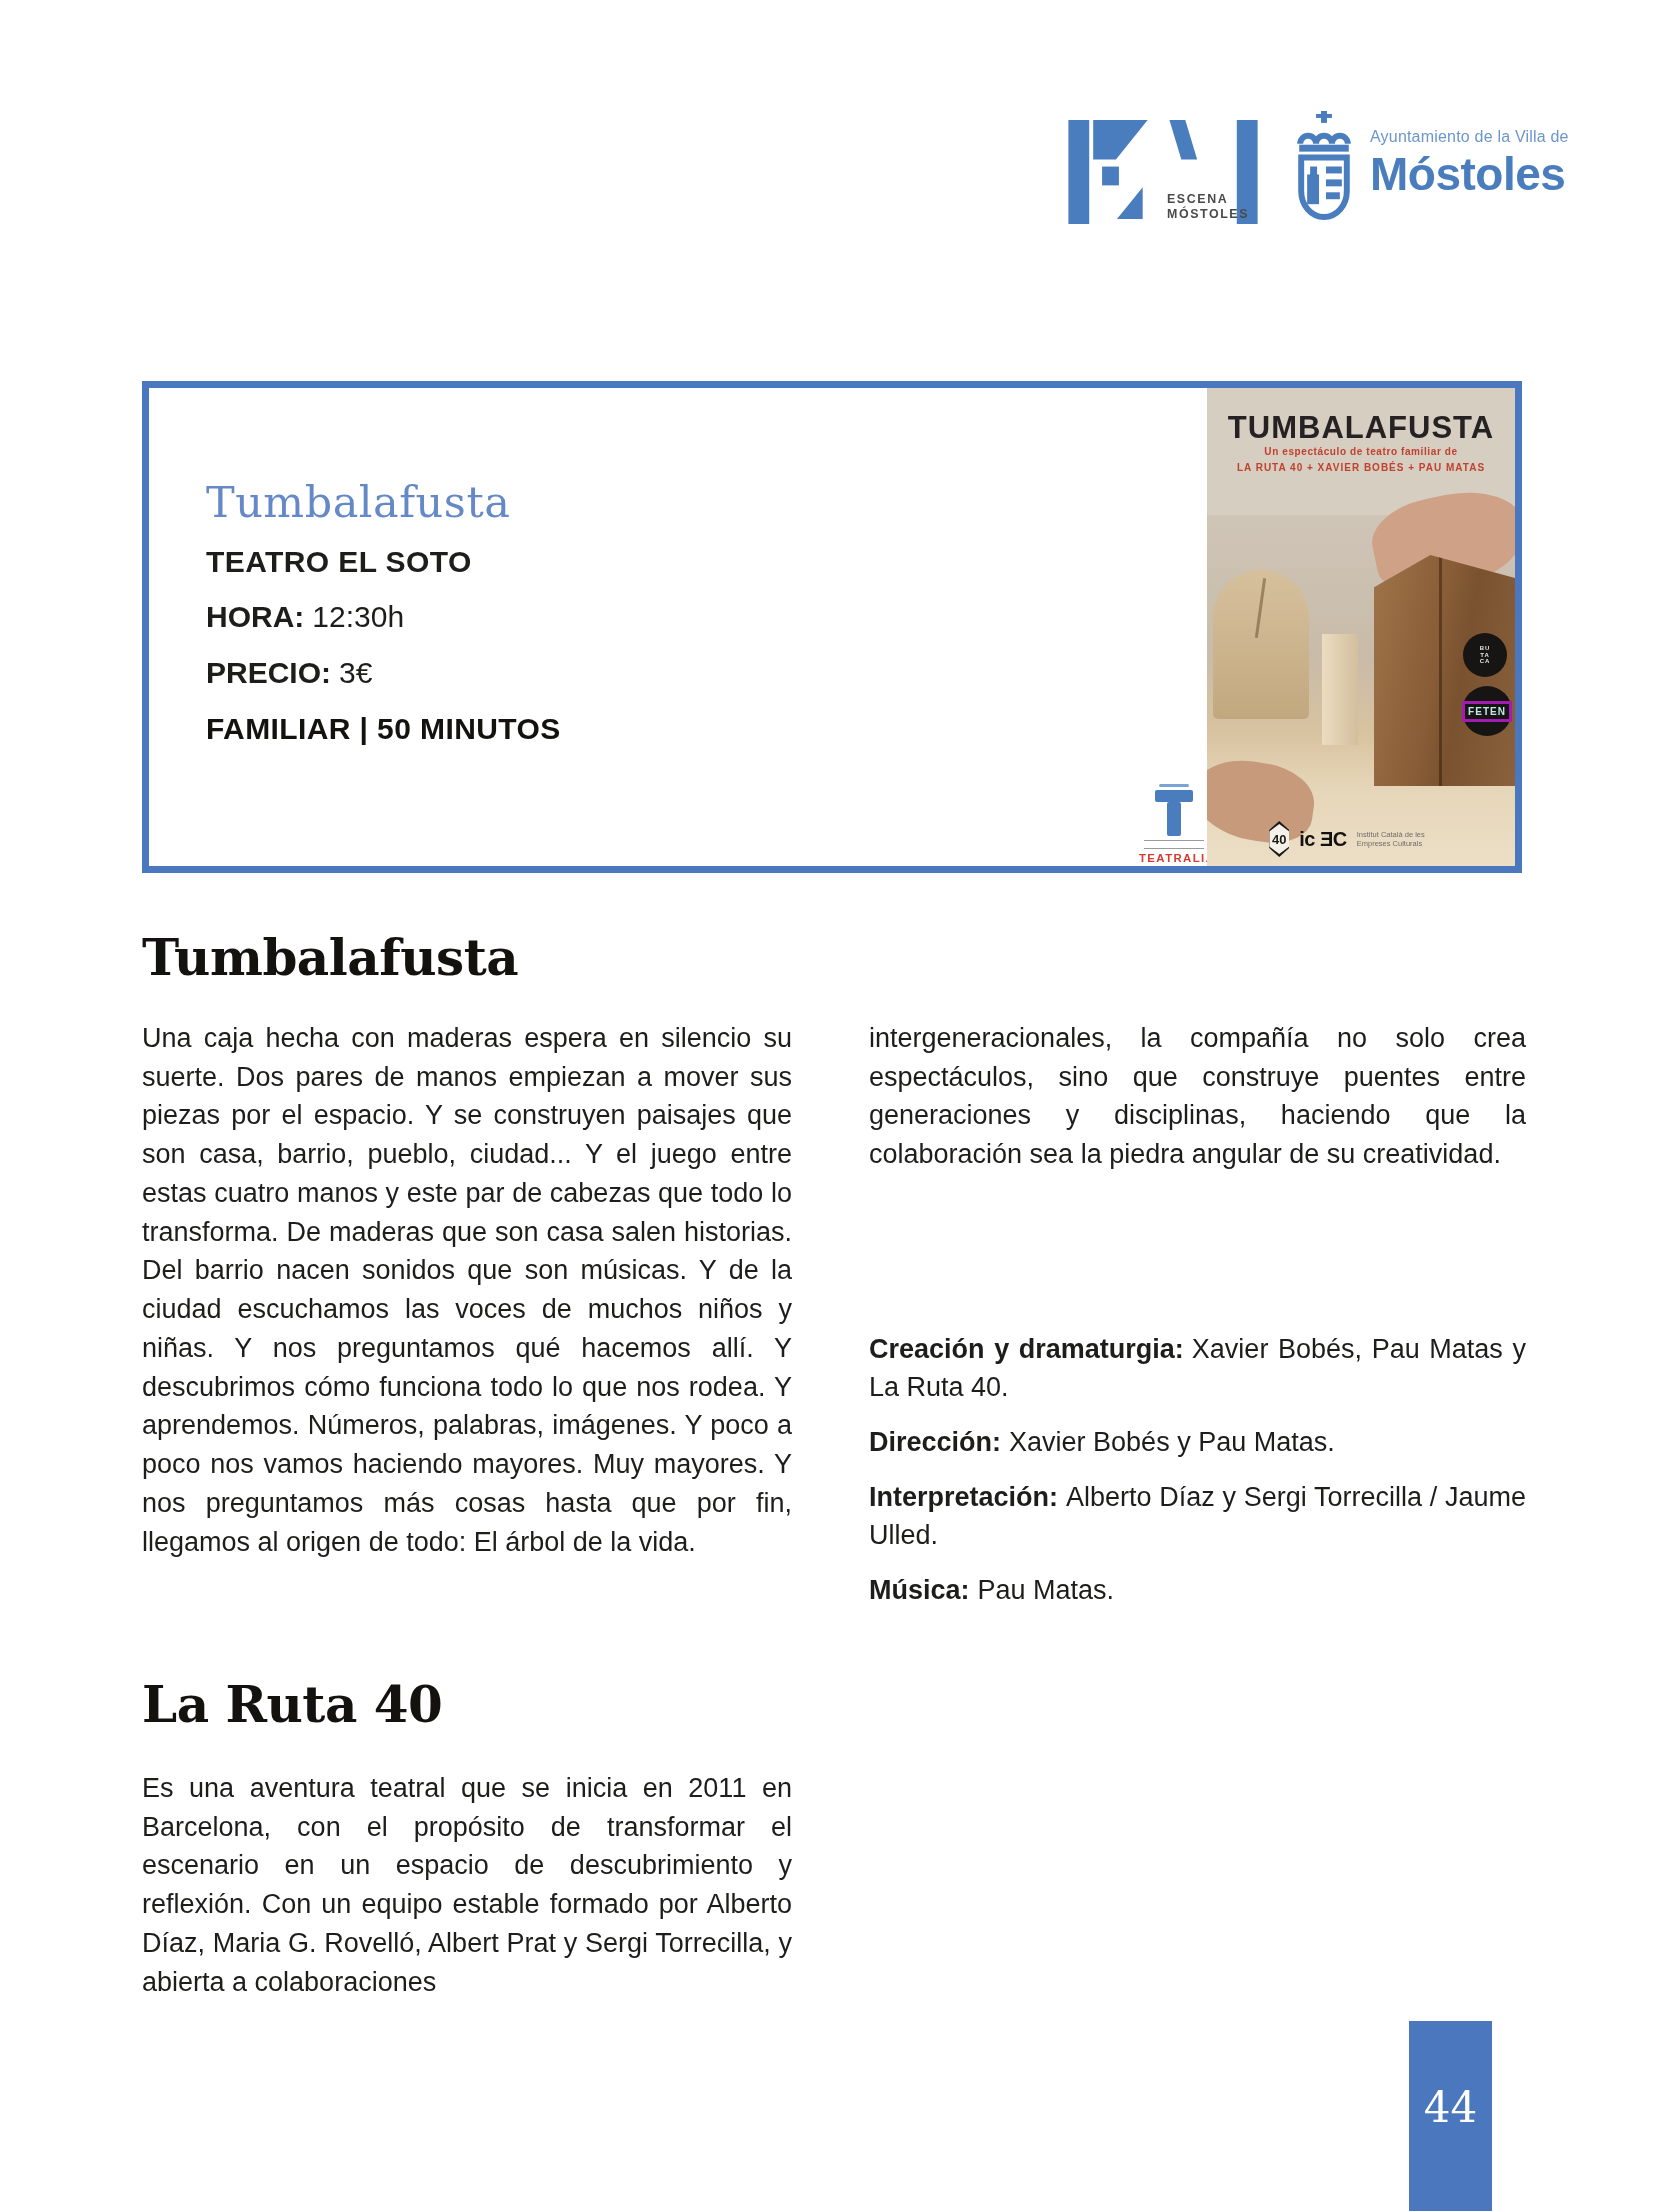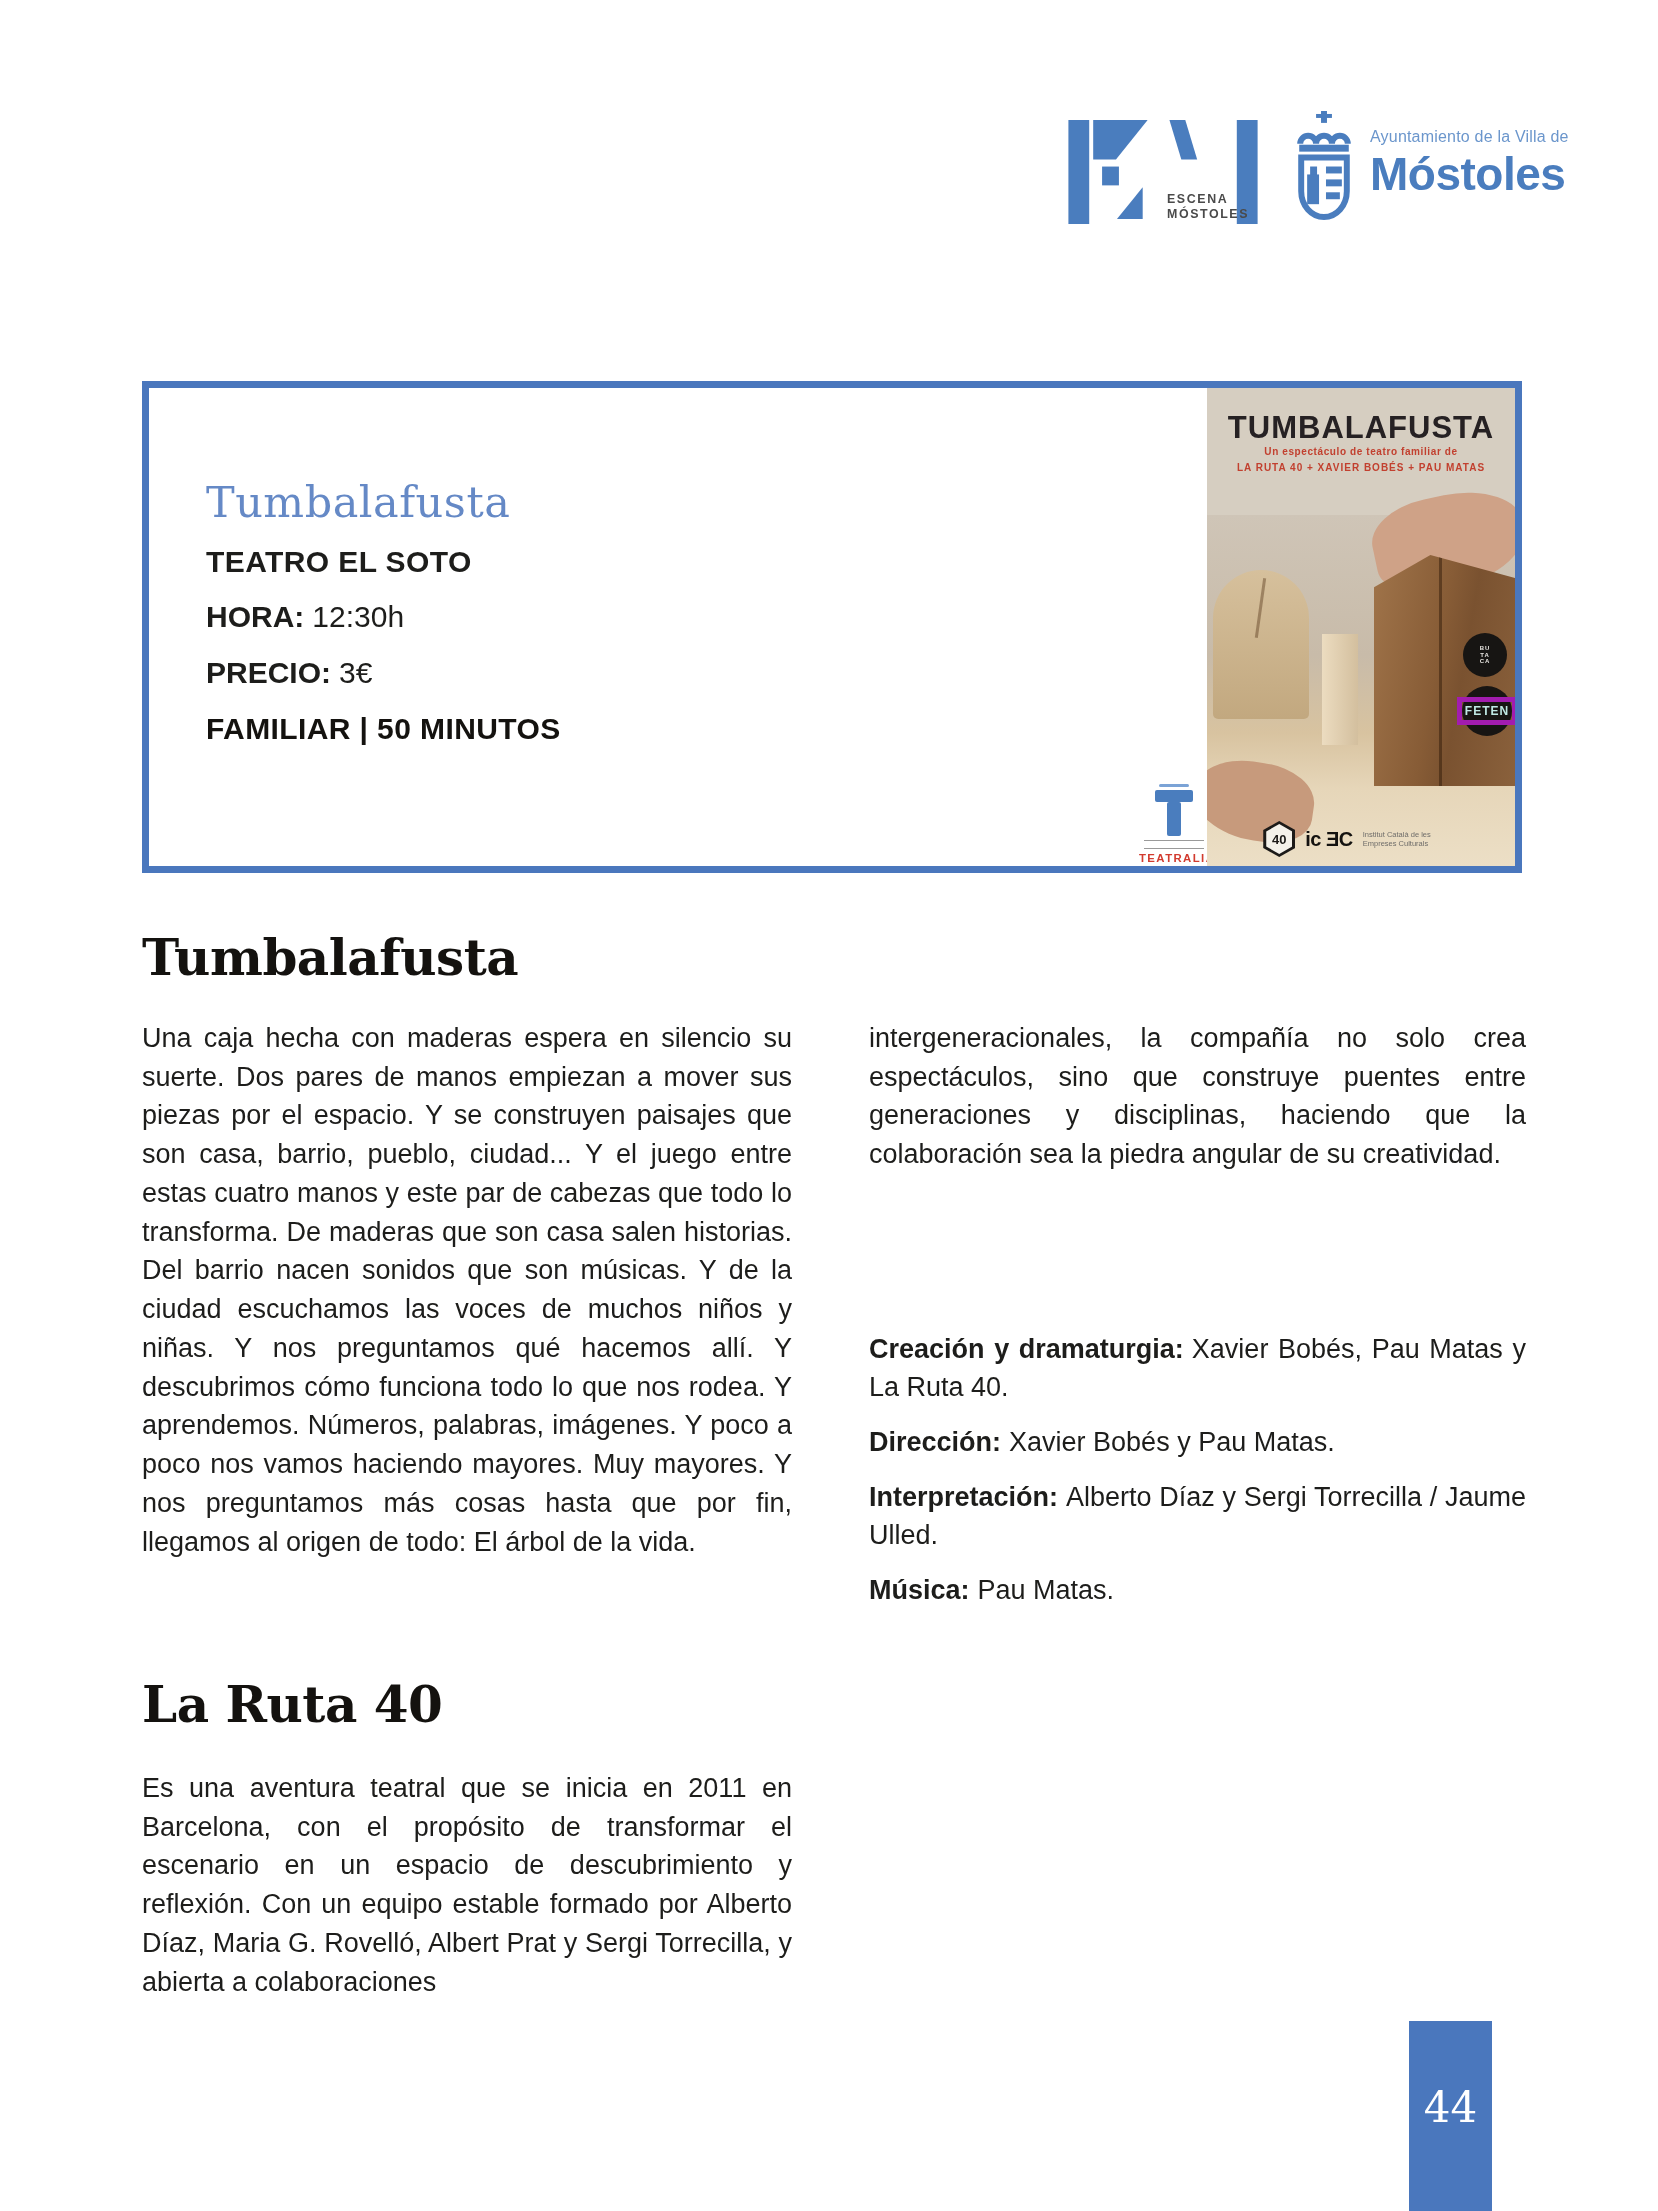--- a/index.html
+++ b/index.html
@@ -52,25 +52,25 @@
   .ph-hand-top{position:absolute;right:-12px;top:-20px;width:154px;height:92px;
      background:#cfa287;border-radius:45% 55% 60% 40%;transform:rotate(-12deg);}
   .ph-hand-bottom{position:absolute;left:-14px;bottom:26px;width:121px;height:78px;
      background:#c79a7c;border-radius:50% 50% 40% 60%;transform:rotate(8deg);}
   .badge-butaca{position:absolute;right:8px;top:245px;width:44px;height:44px;border-radius:50%;
      background:#171513;color:#e8e6e2;display:flex;align-items:center;justify-content:center;z-index:4;}
   .badge-butaca span{display:block;width:13px;font-size:6px;font-weight:bold;line-height:6.5px;
      letter-spacing:1px;word-break:break-all;text-align:center;}
   .badge-feten{position:absolute;right:3px;top:298px;width:50px;height:50px;border-radius:50%;
      background:#171513;display:flex;align-items:center;justify-content:center;z-index:4;}
-  .badge-feten span{border:5px solid #a21caf;color:#bfe8e4;font-size:12px;font-weight:bold;
+  .badge-feten span{border:3px solid #a21caf;color:#bfe8e4;font-size:10px;font-weight:bold;
      letter-spacing:1px;padding:2px 3px;}
   .poster-bottom{position:absolute;left:0;right:0;bottom:9px;display:flex;align-items:center;
      justify-content:center;gap:10px;z-index:4;}
-  .hex-badge{width:32px;height:36px;clip-path:polygon(50% 0,100% 25%,100% 75%,50% 100%,0 75%,0 25%);
+  .hex-badge{width:20px;height:36px;clip-path:polygon(50% 0,100% 25%,100% 75%,50% 100%,0 75%,0 25%);
      background:#1c1a18;display:flex;align-items:center;justify-content:center;}
   .hex-inner{width:26px;height:30px;clip-path:polygon(50% 0,100% 25%,100% 75%,50% 100%,0 75%,0 25%);
      background:#f4f1ea;display:flex;align-items:center;justify-content:center;
      font-size:13px;font-weight:bold;color:#1c1a18;}
   .icec-mark{font-size:20px;font-weight:bold;color:#141210;letter-spacing:-0.5px;}
   .icec-caption{width:96px;font-size:7.5px;line-height:9px;color:#6f6d6a;text-align:left;}
 
   
   .teatralia{position:absolute;left:990px;top:396px;width:70px;text-align:center;}
   .tea-topline{width:30px;height:3px;background:#7ba3d6;margin:0 auto 3px;border-radius:2px;}

